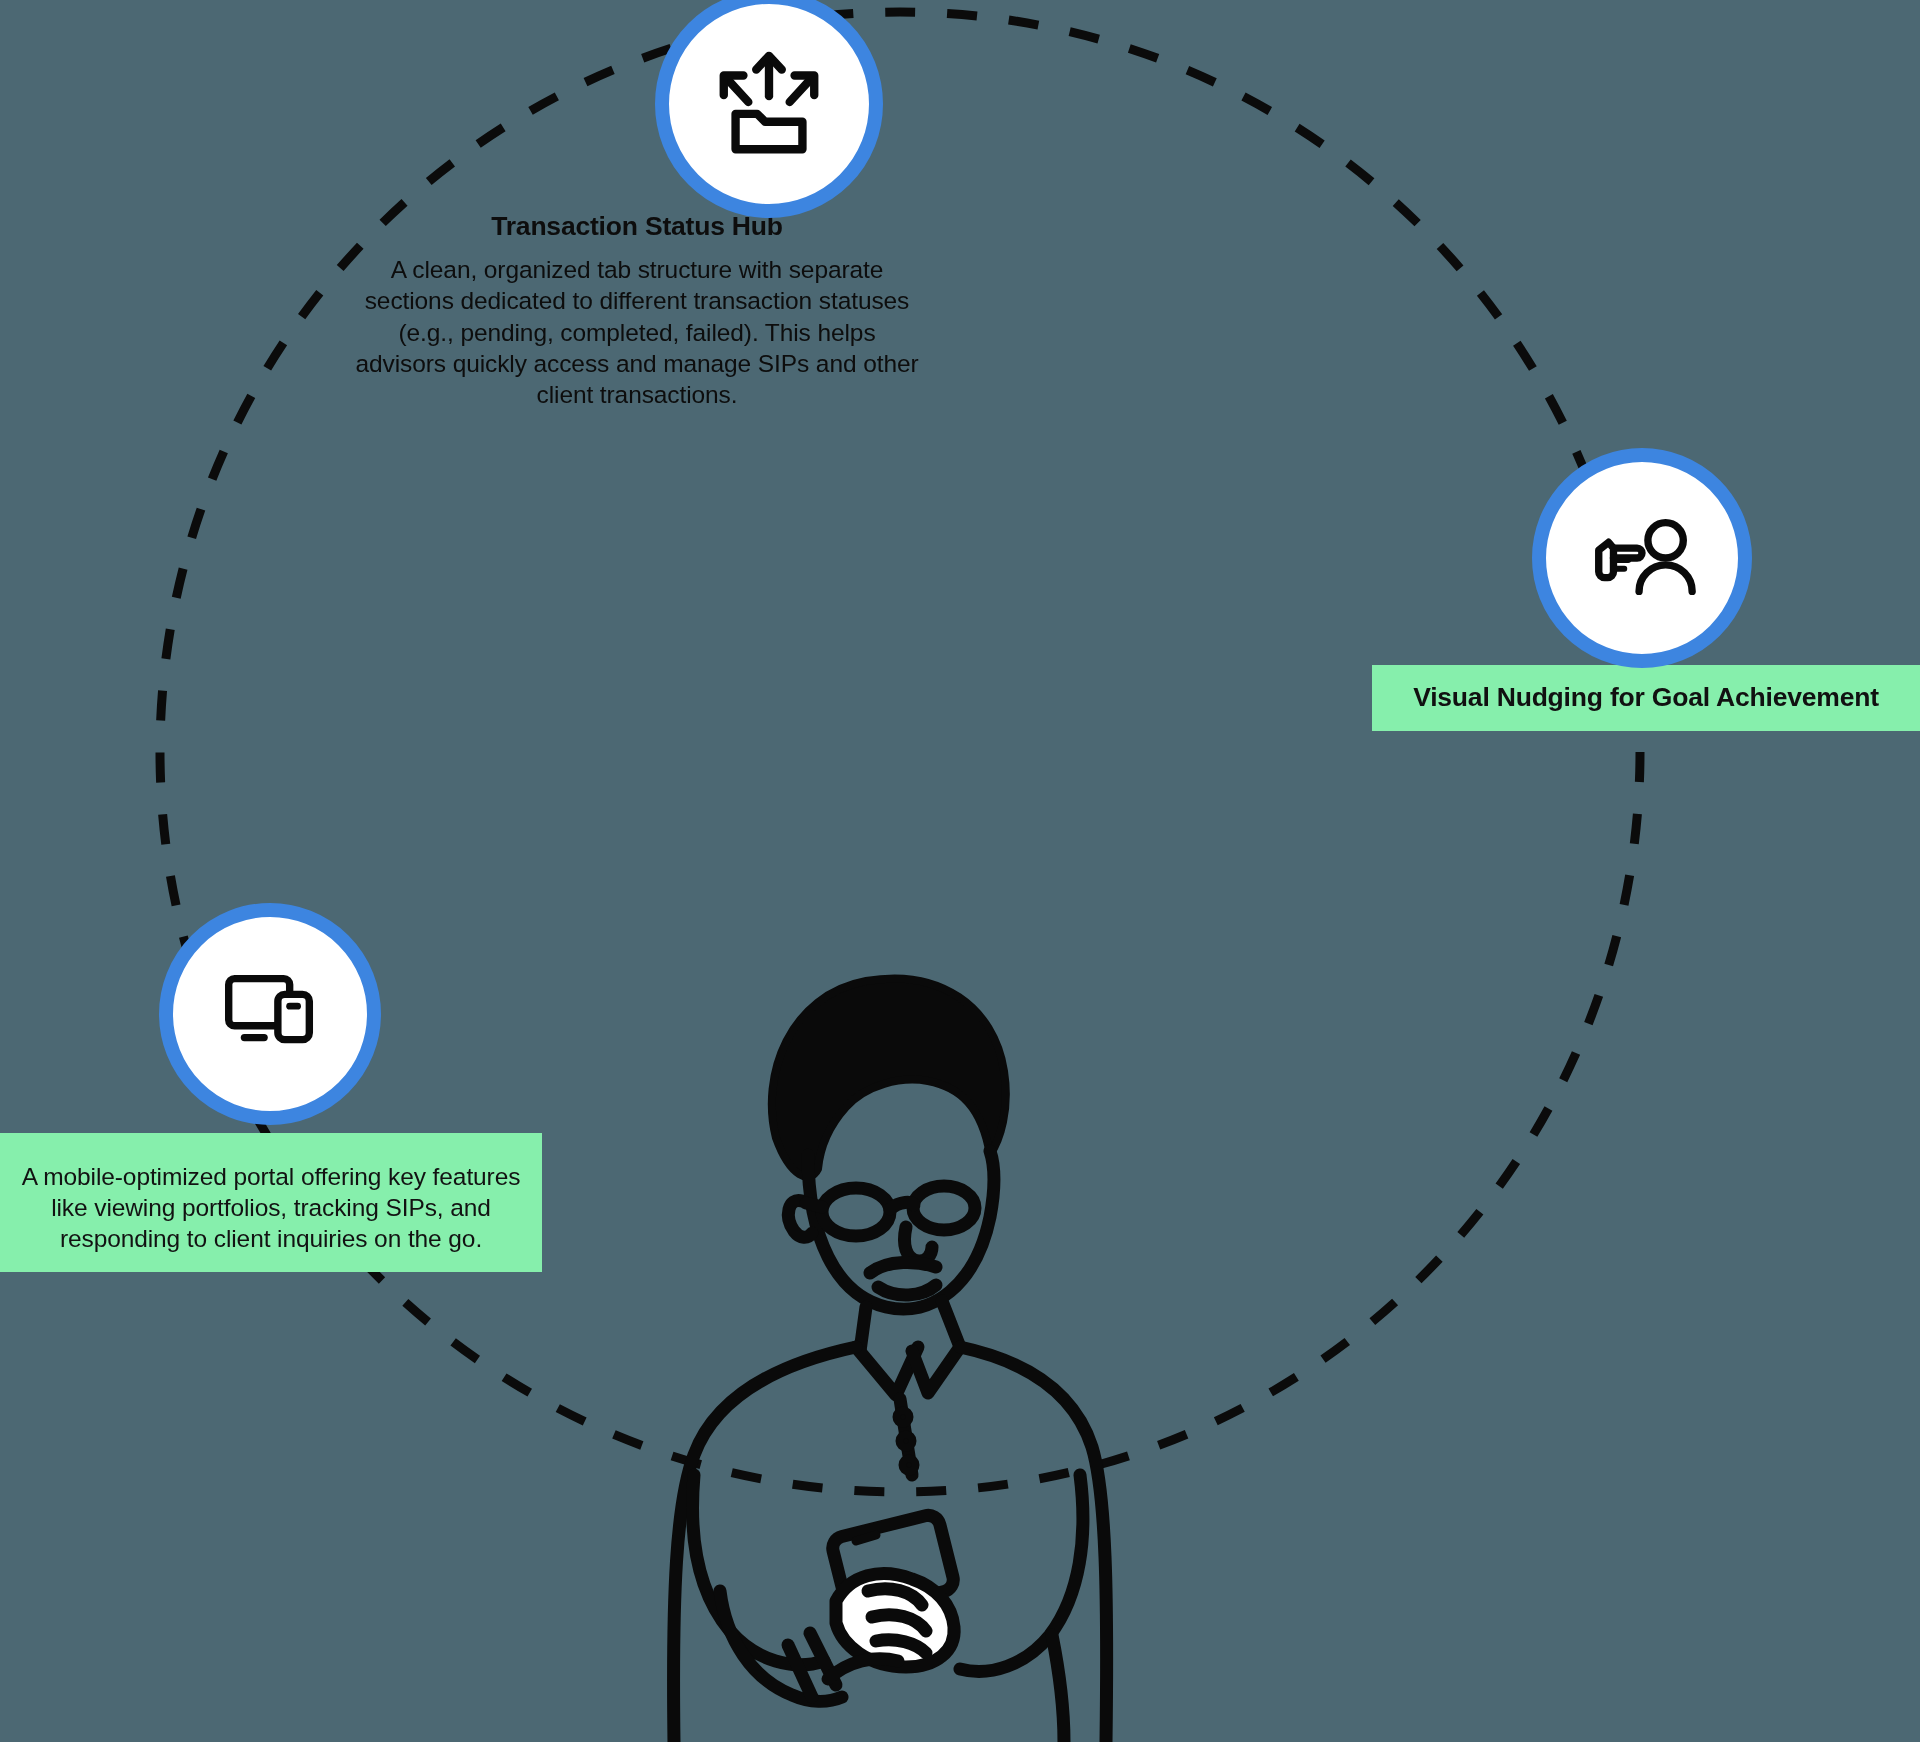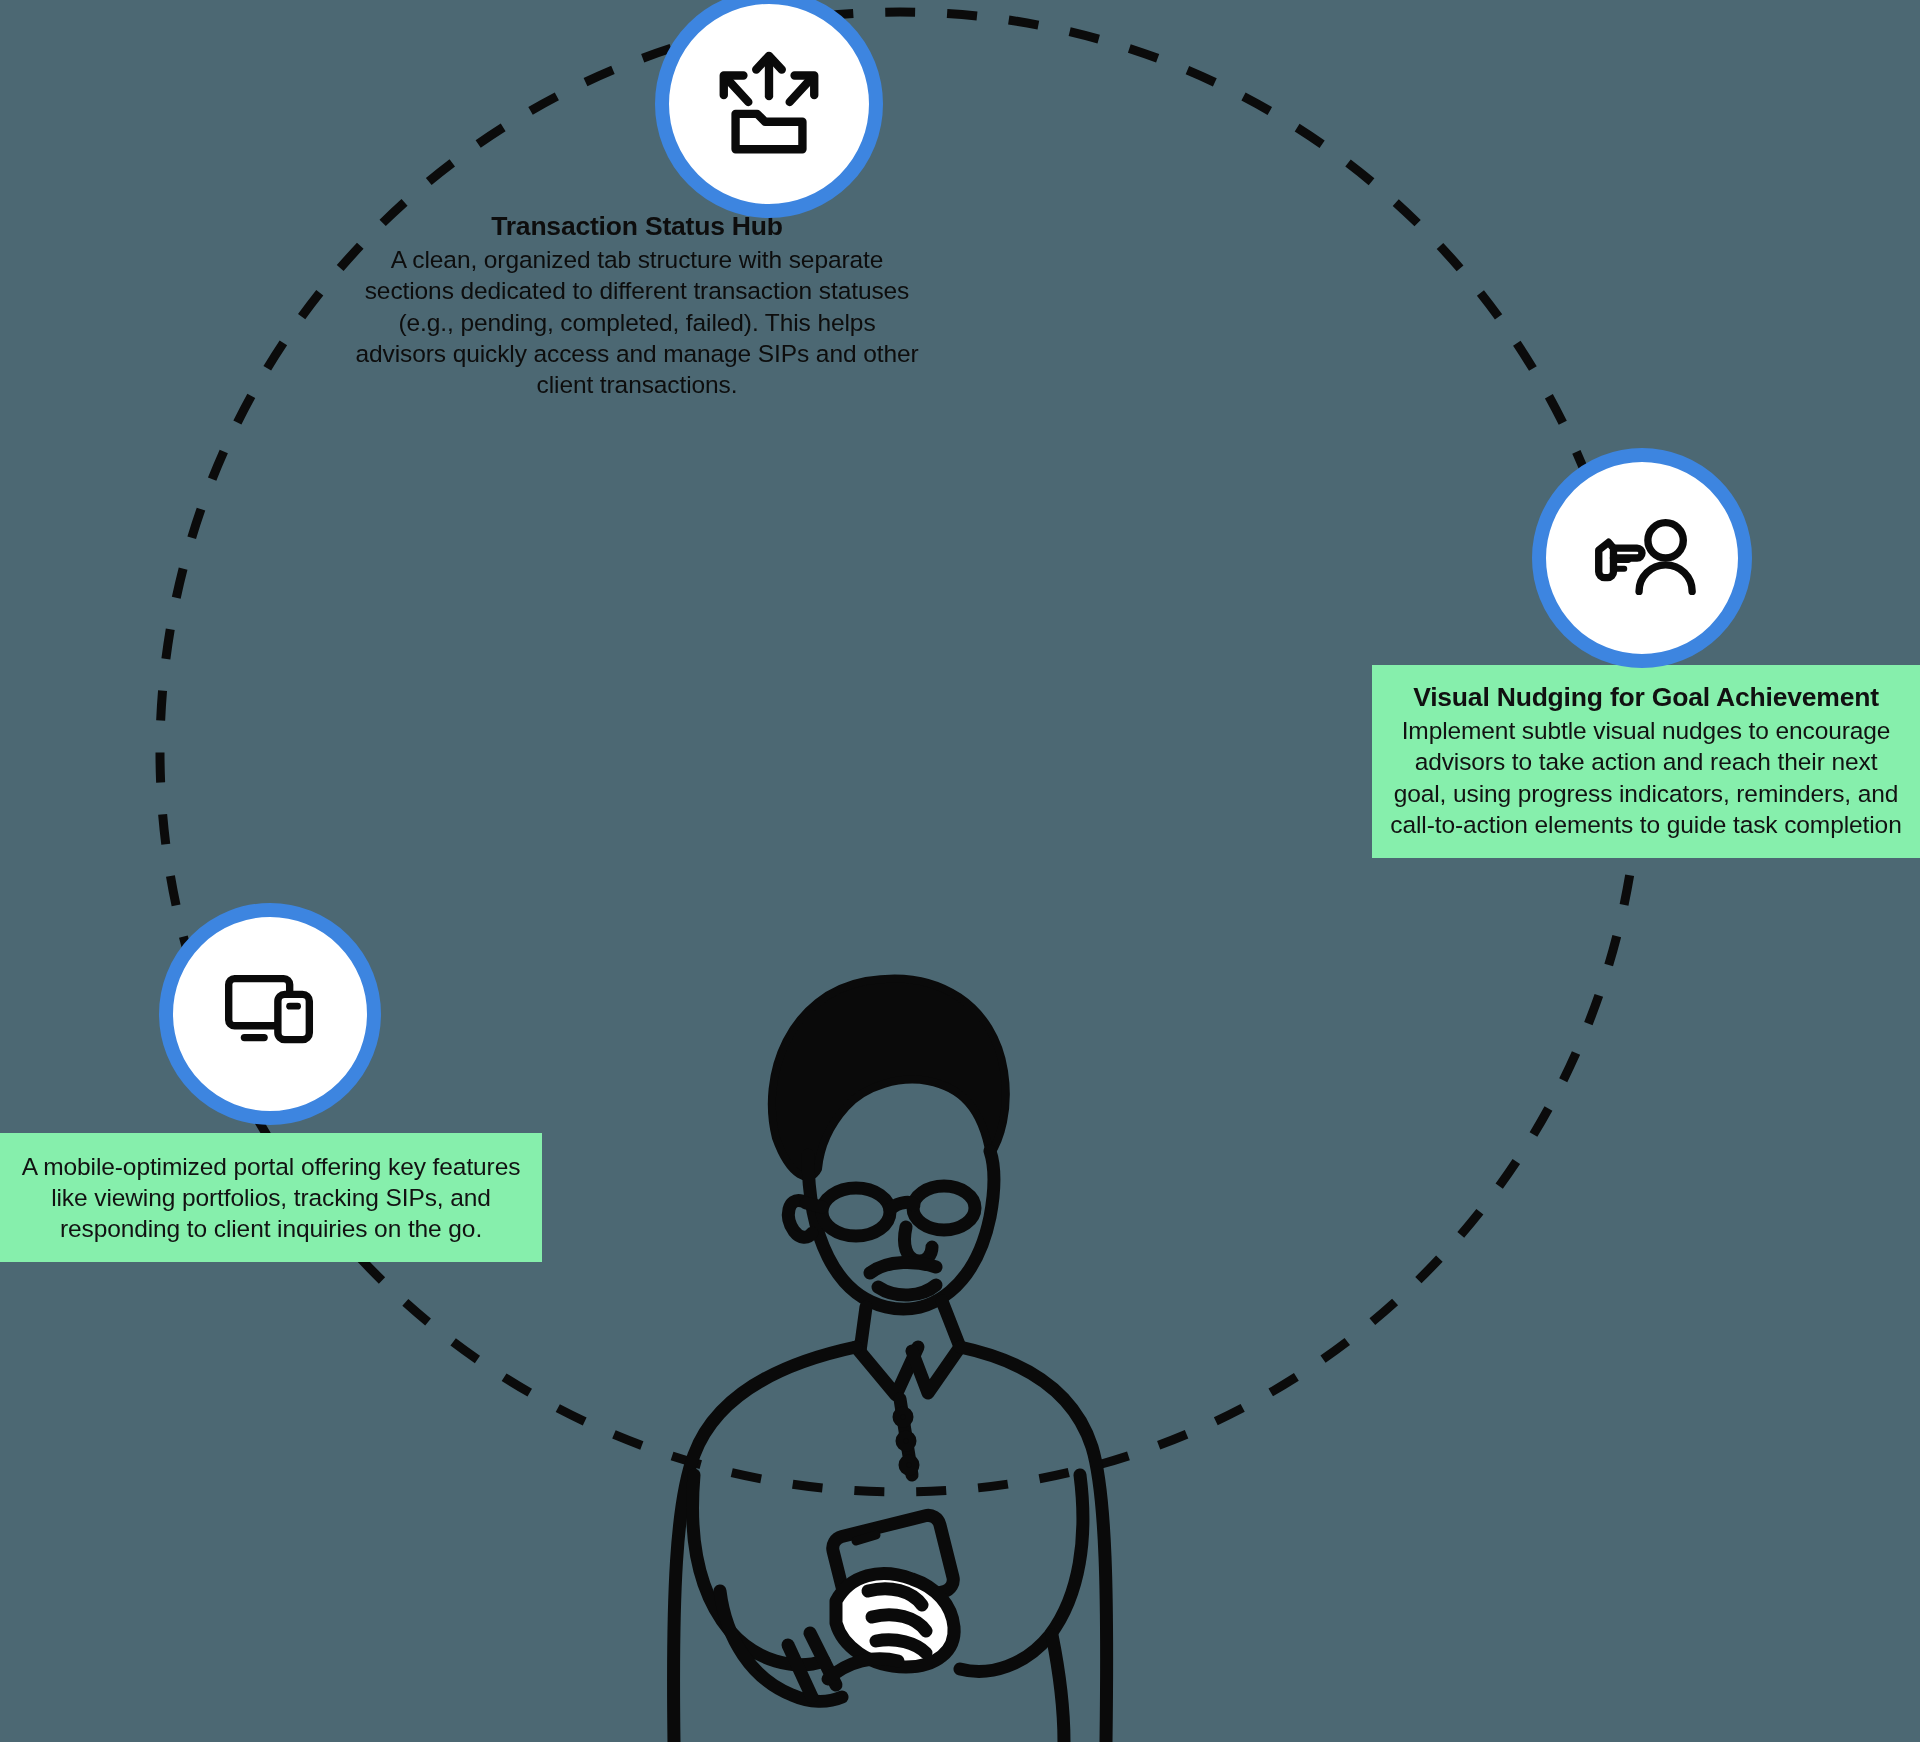--- a/index.html
+++ b/index.html
@@ -46,21 +46,21 @@
     color: #111111;
     text-align: center;
     line-height: 1.22;
     letter-spacing: -0.2px;
   }
   .card-body {
     font-size: 24.5px;
     color: #121212;
     text-align: center;
     line-height: 1.27;
-    margin-top: 2px;
+    margin-top: 12px;
     letter-spacing: -0.1px;
   }
 
   
   .text-plain {
     position: absolute;
     background: transparent;
     z-index: 4;
   }
   .text-plain .card-title,
@@ -127,21 +127,20 @@
         <path d="M31 50 L55 50 a5 5 0 0 1 0 10 L31 60"></path>
 
         <path d="M31 62 L46 62" stroke-width="6"></path>
         <path d="M31 71 L42 71" stroke-width="6"></path>
       </g>
     </svg>
   </div>
 
   <div class="text-card" id="right-card">
     <div class="card-title">Visual Nudging for Goal Achievement</div>
-    <div class="card-body">Implement subtle visual nudges to encourage advisors to take action and reach their next goal, using progress indicators, reminders, and call-to-action elements to guide task completion</div>
   </div>
 
   <div class="node-circle" style="left:159px; top:903px; width:222px; height:222px;">
     <svg width="118" height="118" viewBox="0 0 120 120">
       <g fill="none" stroke="#0a0a0a" stroke-width="7.5" stroke-linecap="round" stroke-linejoin="round">
 
         <path d="M80 36 L80 30 a6 6 0 0 0 -6 -6 L24 24 a6 6 0 0 0 -6 6 L18 66 a6 6 0 0 0 6 6 L66 72"></path>
         <line x1="34" y1="84" x2="54" y2="84"></line>
 
         <rect x="68" y="40" width="32" height="46" rx="7"></rect>

